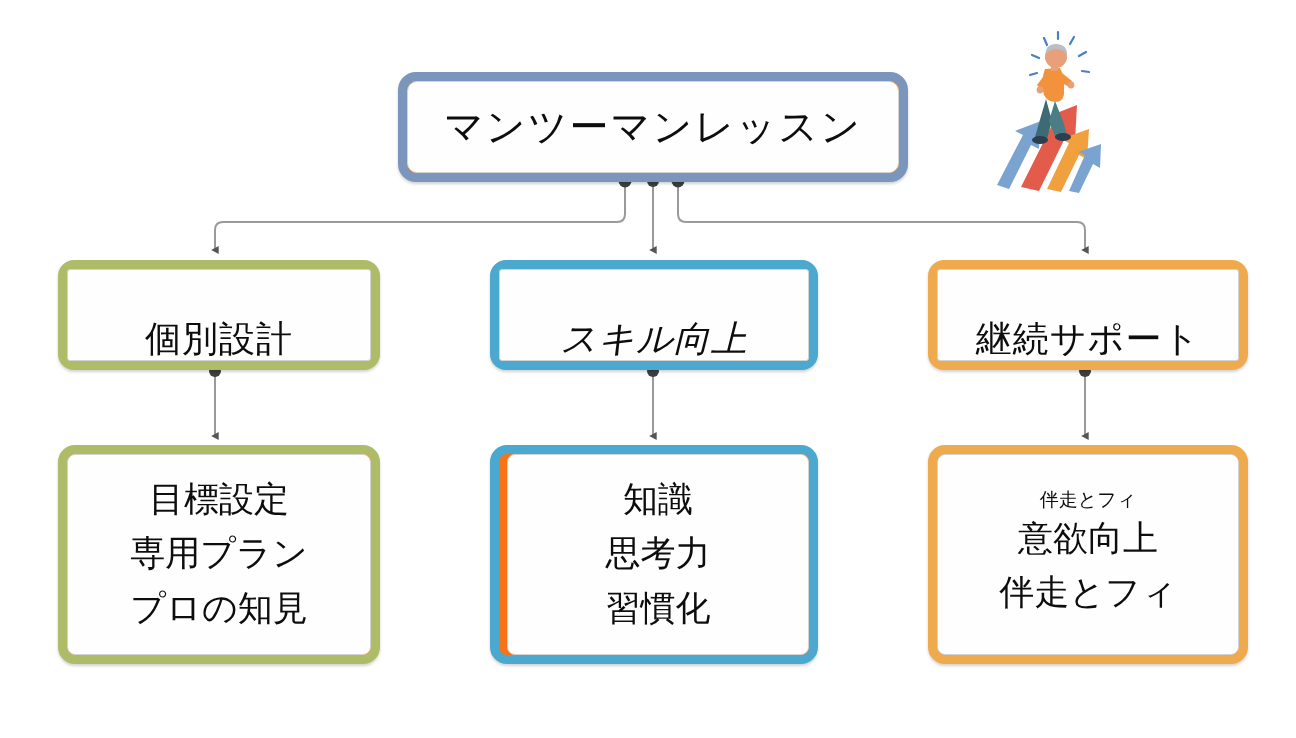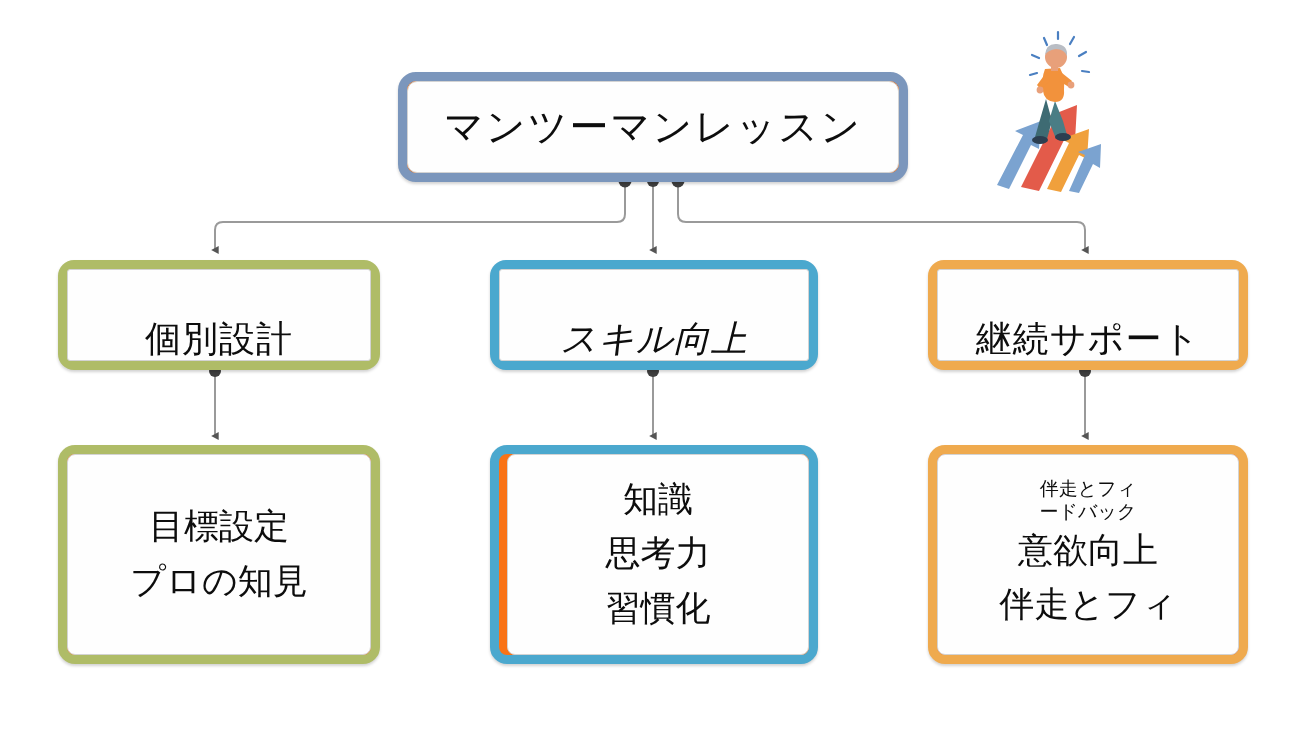--- a/index.html
+++ b/index.html
@@ -125,36 +125,36 @@
 
   <div class="node branch" id="branch-2" style="border-color: rgb(239, 170, 78);">
     <div class="inner">
       <span class="label">継続サポート</span>
     </div>
   </div>
 
   <div class="node leaf" id="leaf-0" style="border-color: rgb(175, 188, 103);">
     <div class="inner">
       <span class="line">目標設定</span>
+      <span class="line">専用プラン</span>
       <span class="line">プロの知見</span>
     </div>
   </div>
 
   <div class="node leaf" id="leaf-1" style="border-color: rgb(75, 168, 206);">
     <div class="inner">
       <span class="line">知識</span>
       <span class="line">思考力</span>
       <span class="line">習慣化</span>
     </div>
   </div>
 
   <div class="node leaf" id="leaf-2" style="border-color: rgb(239, 170, 78);">
     <div class="inner">
       <span class="line small">伴走とフィ</span>
-      <span class="line small">ードバック</span>
       <span class="line">意欲向上</span>
       <span class="line">伴走とフィ</span>
     </div>
   </div>
 
   <svg id="illustration" viewBox="0 0 110 170" width="110" height="170">
 
     <g>
       <path d="M2,160 L28,110 L20,106 L46,96 L44,124 L36,120 L14,164 Z" fill="#7BA3D0"></path>
     </g>

